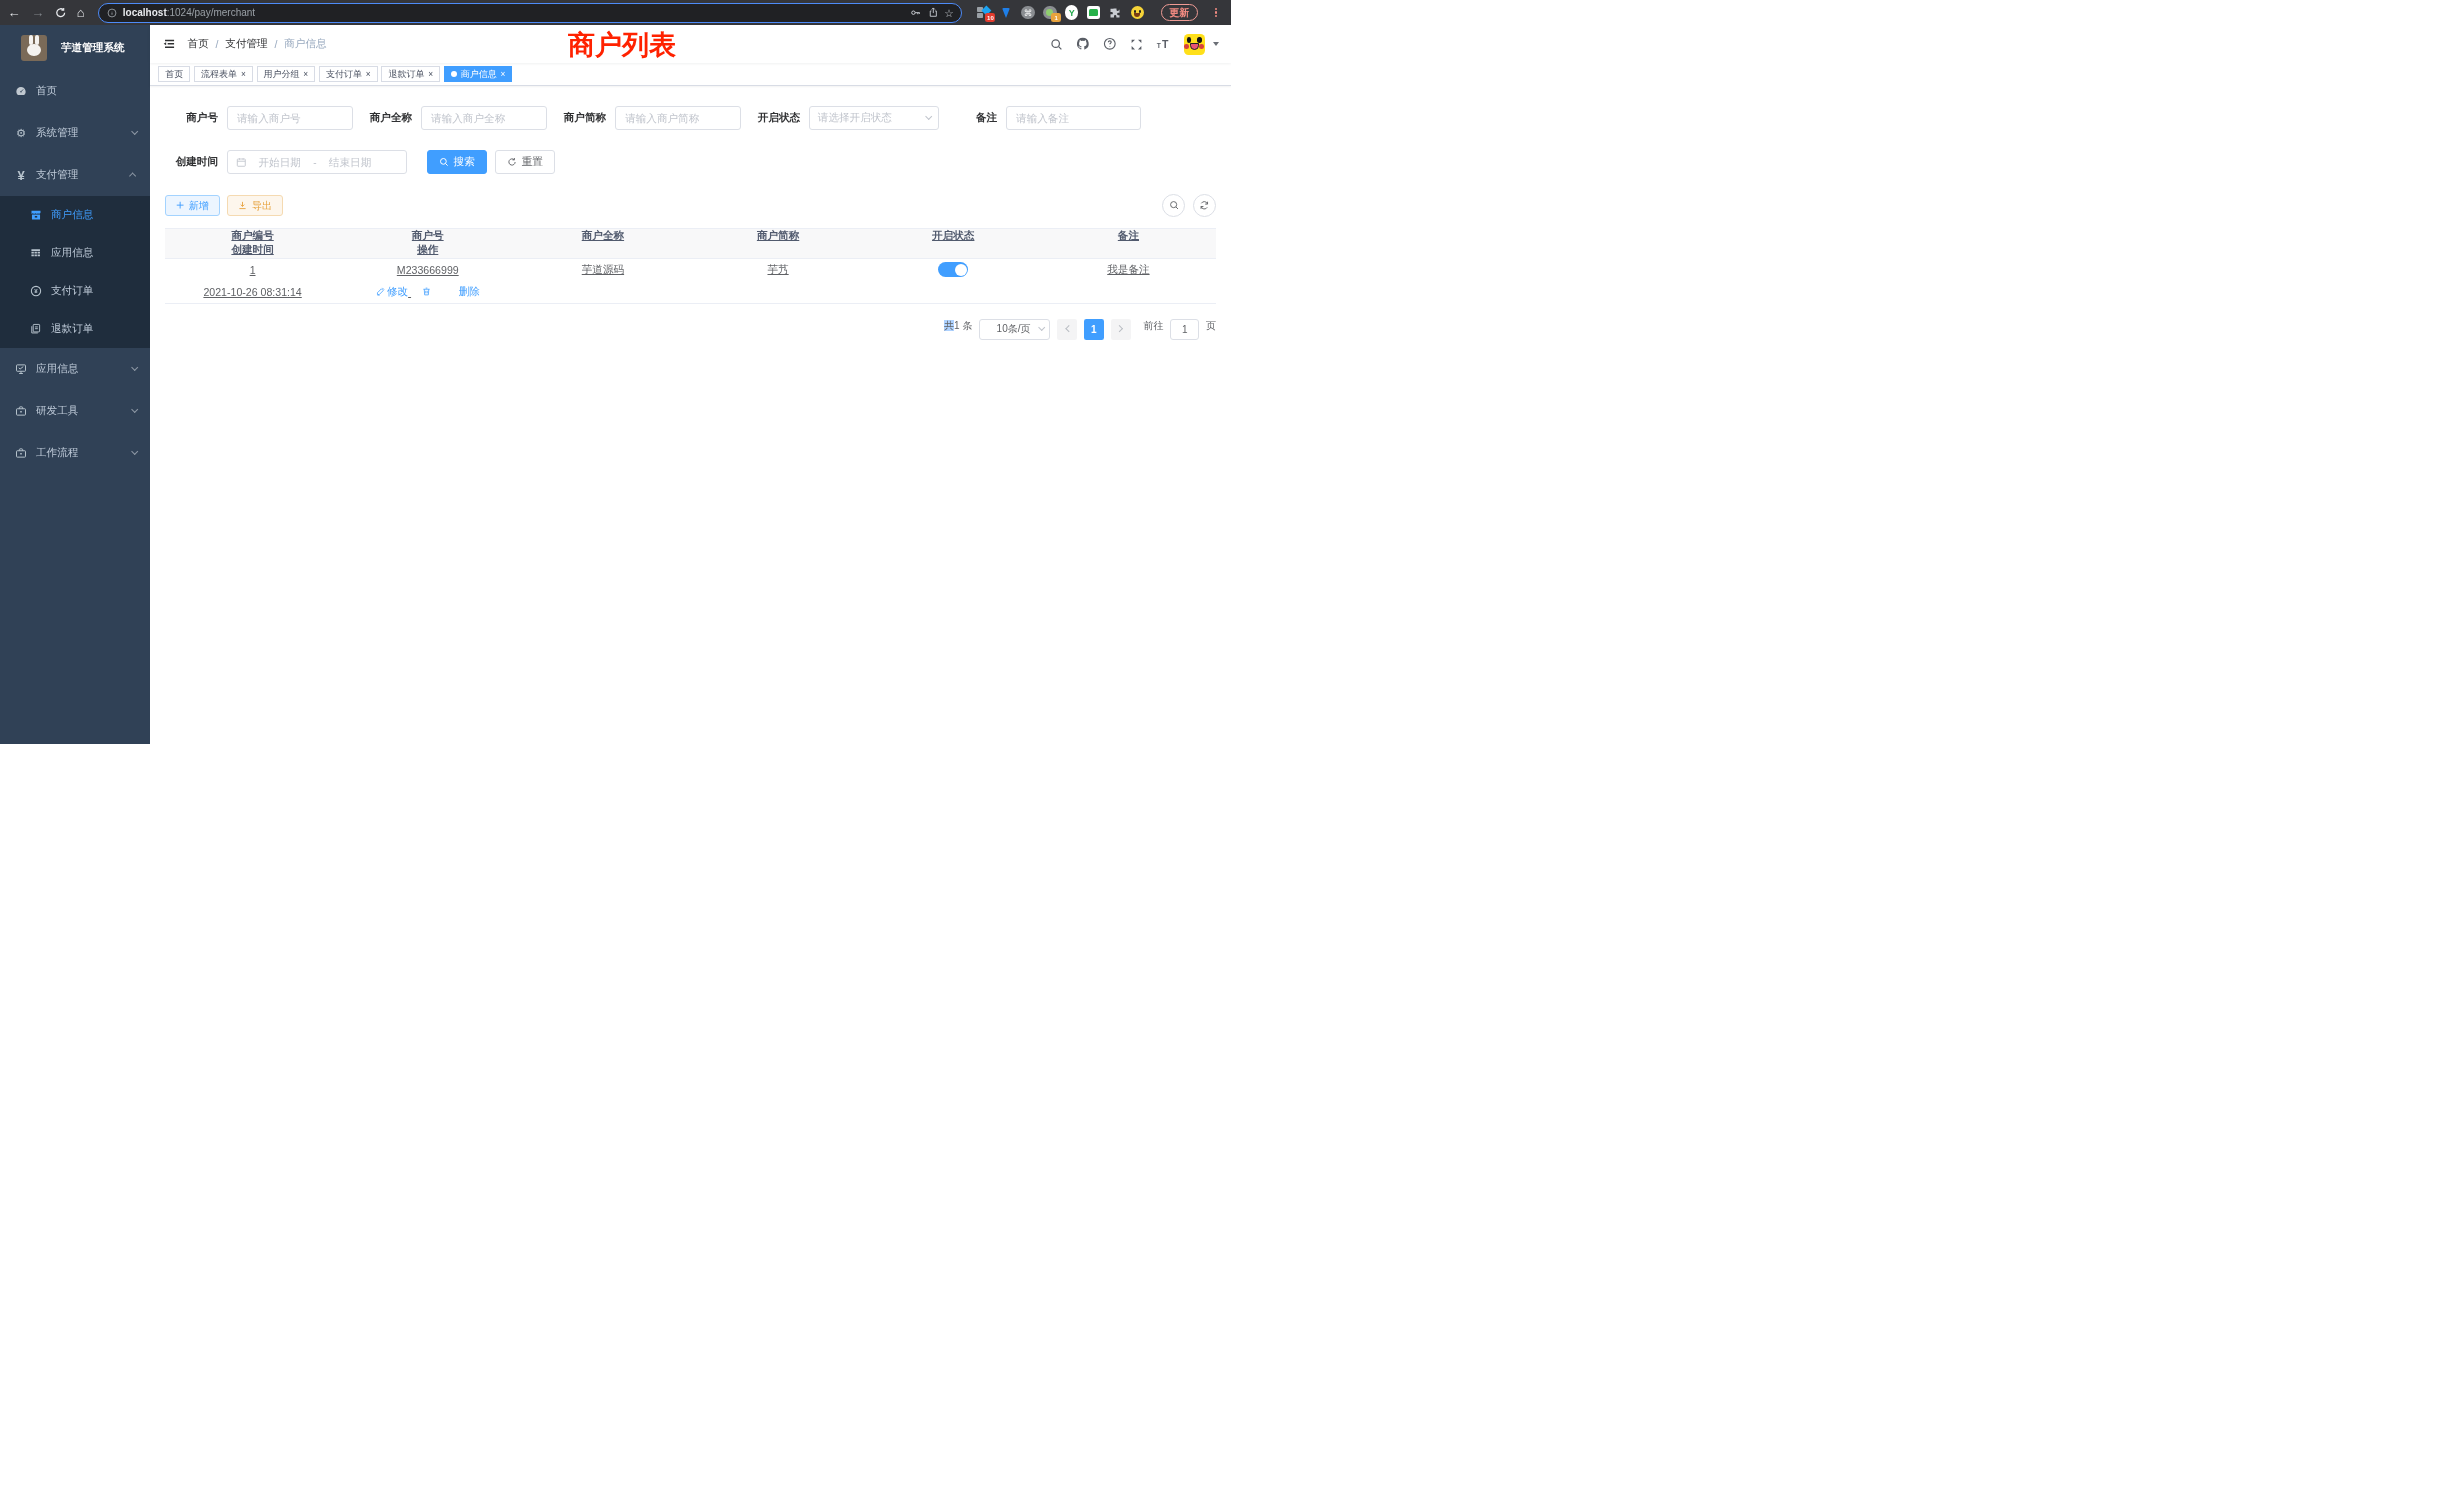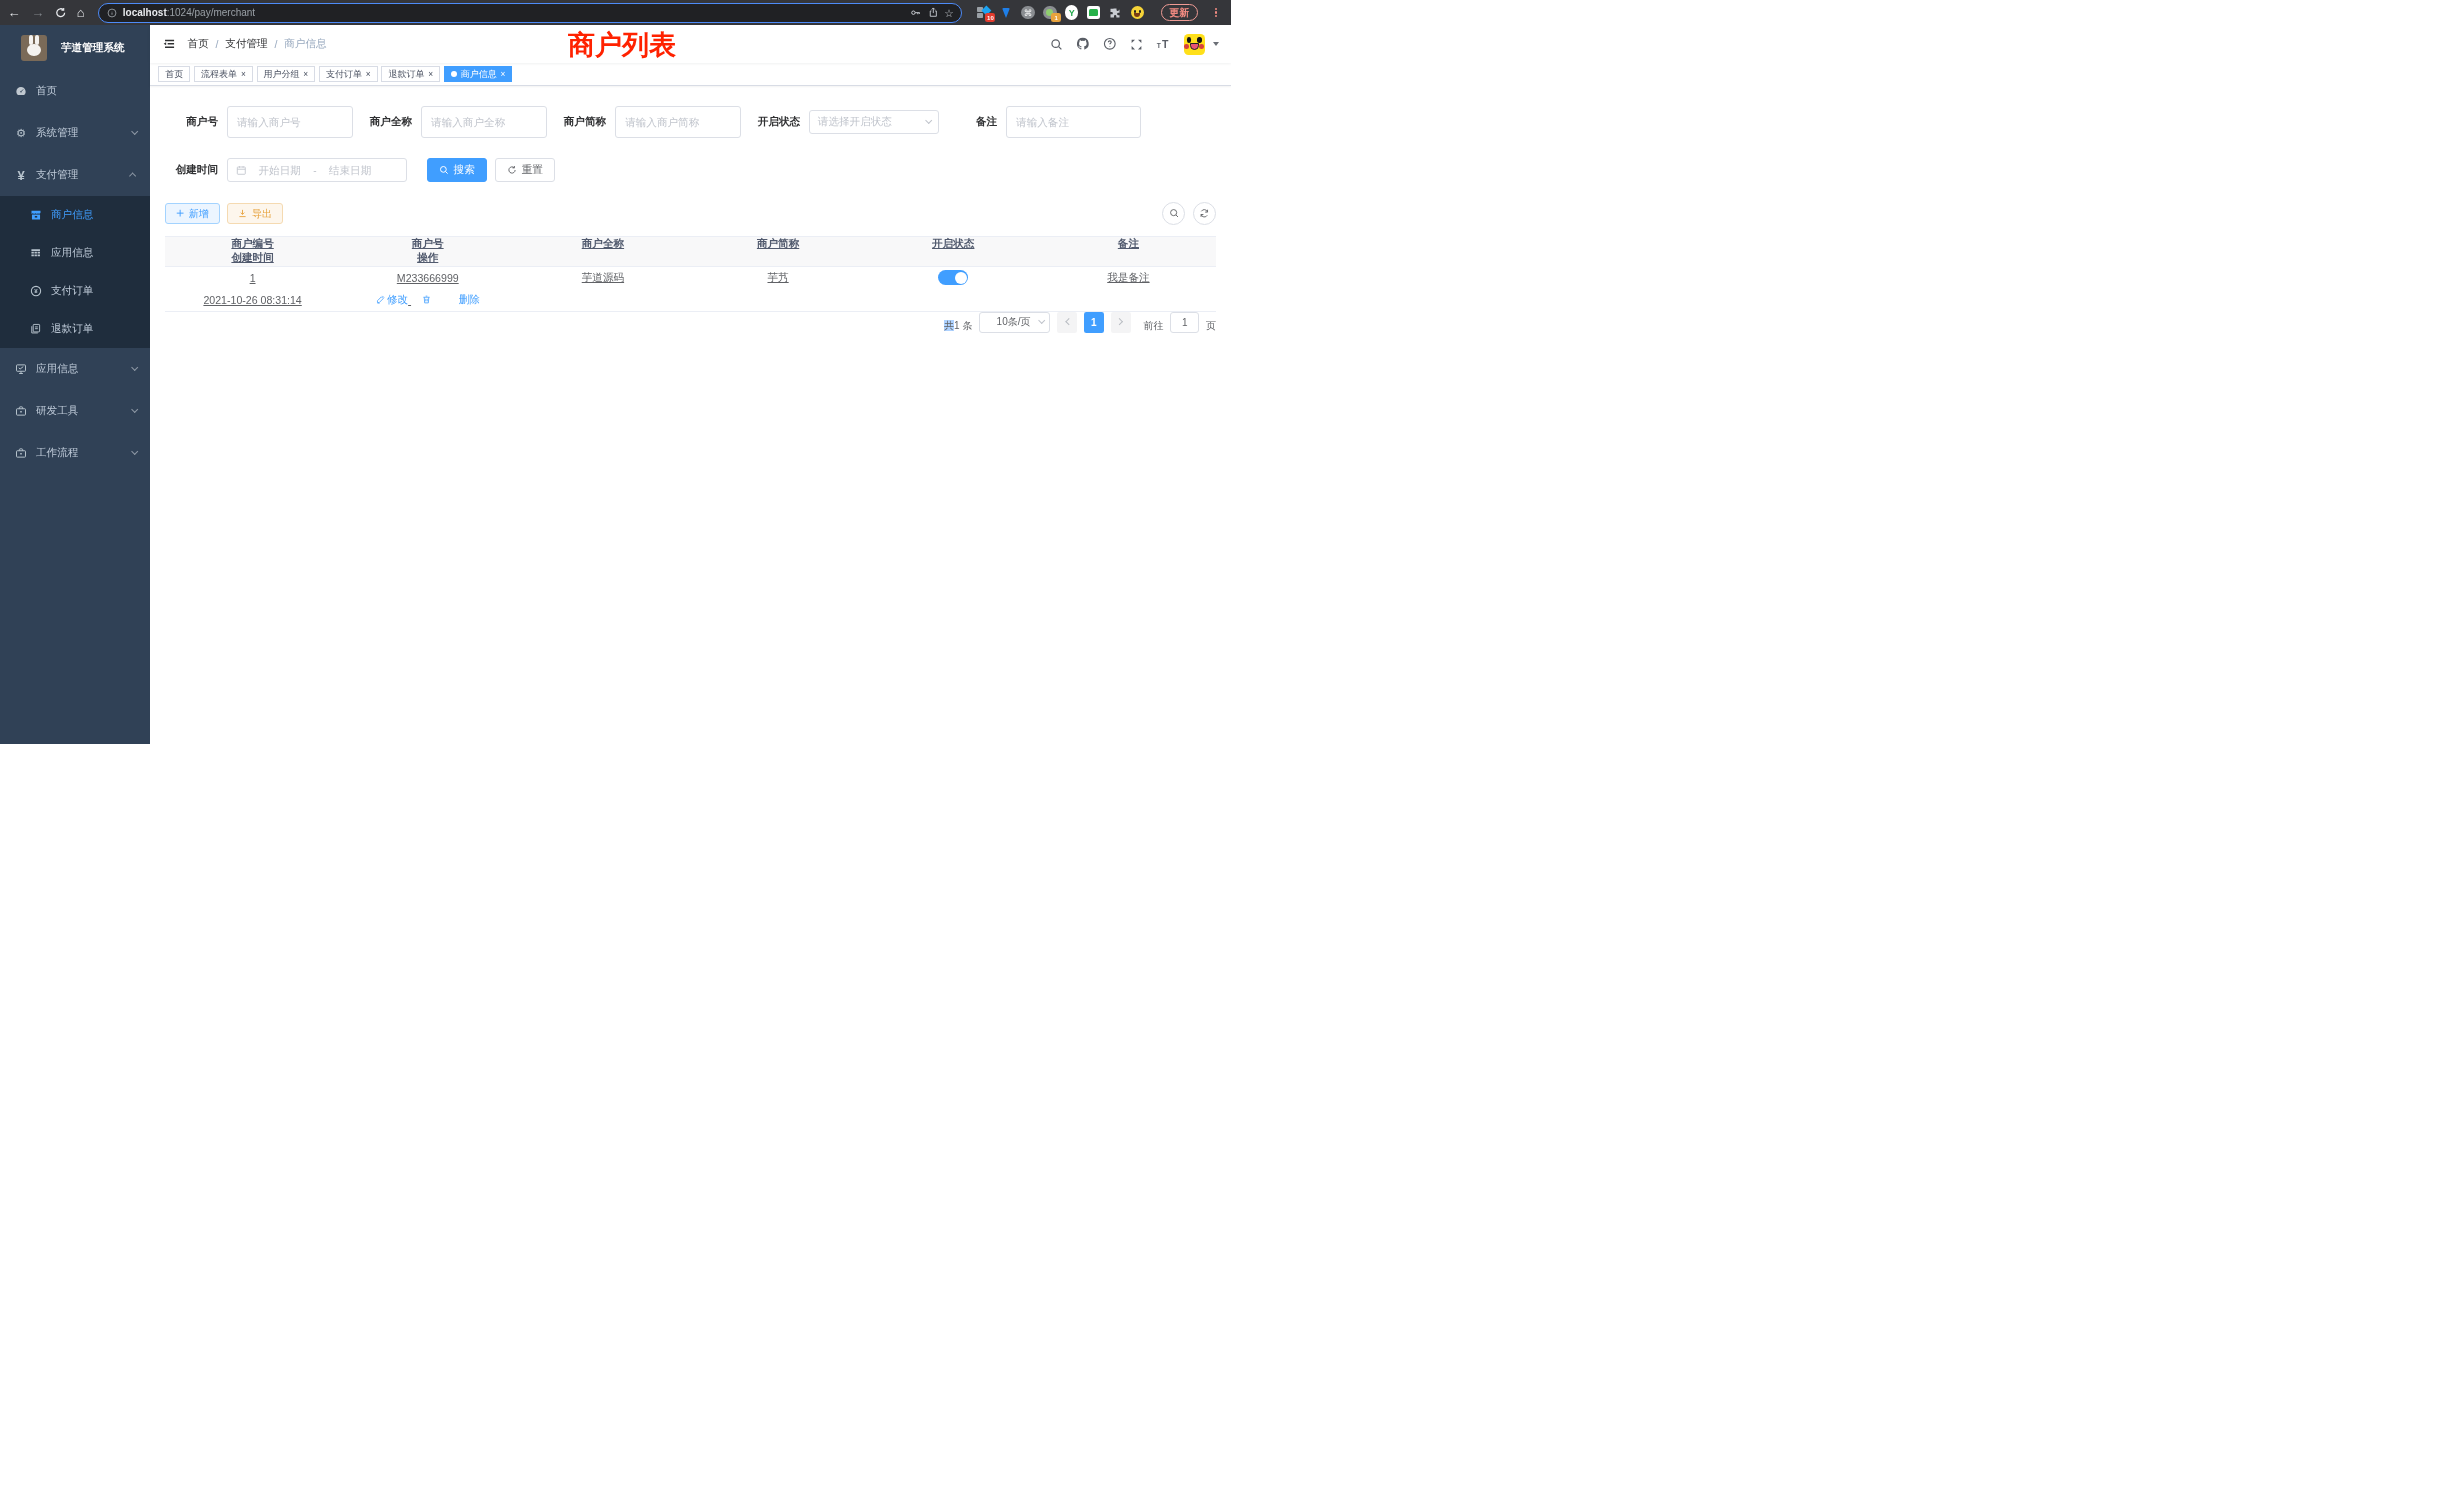--- a/index.html
+++ b/index.html
@@ -98,21 +98,21 @@
   .tag.active { background:#409eff; border-color:#409eff; color:#fff; }
   .tag-dot { width:6px; height:6px; border-radius:50%; background:#fff; }
 
   .content { flex:1; padding:20px 15px 0 15px; position:relative; }
 
   
   .form-row { display:flex; align-items:center; margin-bottom:20px; }
   .fgroup { display:flex; align-items:center; margin-right:16.7px; }
   .flabel { font-size:10.6px; font-weight:700; color:#303133; margin-right:9px; white-space:nowrap; }
   .flabel.w70 { min-width:53px; text-align:right; }
-  .inp { height:32px; border:0.8px solid #dcdfe6; border-radius:3px; padding:0 9px; font-size:10.6px;
+  .inp { height:24px; border:0.8px solid #dcdfe6; border-radius:3px; padding:0 9px; font-size:10.6px;
     color:#606266; width:126px; outline:none; background:#fff;
     font-family:"Liberation Sans","DejaVu Sans",sans-serif; }
   .inp::placeholder { color:#c0c4cc; }
   .fake-select { width:130px; height:24px; border:0.8px solid #dcdfe6; border-radius:3px; display:flex;
     align-items:center; padding:0 7.6px; color:#c0c4cc; font-size:10.6px; cursor:pointer; background:#fff; }
   .fake-select span { flex:1; }
   .sel-chev { width:5.3px; height:5.3px; border-right:1.1px solid #c0c4cc; border-bottom:1.1px solid #c0c4cc;
     transform:rotate(45deg) translateY(-1.5px); }
   .date-range { width:180px; height:24px; border:0.8px solid #dcdfe6; border-radius:3px; display:flex;
     align-items:center; padding:0 7.6px; gap:6px; background:#fff; }
@@ -138,21 +138,21 @@
   .trow.head { background:#f8f8f9; color:#515a6e; font-weight:700; height:30px; border-bottom:0.8px solid #ebeef5; }
   .trow.body { height:45px; color:#606266; border-bottom:0.8px solid #ebeef5; }
   .tcell { text-align:center; padding:0 4.5px; overflow:hidden; white-space:nowrap; }
   .switch { width:30px; height:15px; border-radius:7.6px; background:#409eff; position:relative;
     display:inline-block; vertical-align:middle; cursor:pointer; }
   .switch i { position:absolute; right:1.5px; top:1.5px; width:12px; height:12px; border-radius:50%; background:#fff; }
   .op-link { color:#409eff; display:inline-flex; align-items:center; gap:2.3px; cursor:pointer; font-size:10.6px; }
   .op-link + .op-link { margin-left:10.6px;gap:28px; }
 
   
-  .pagination { display:flex; align-items:flex-end; justify-content:flex-end; gap:6.8px; 
+  .pagination { display:flex; align-items:flex-start; justify-content:flex-end; gap:6.8px; margin-top:15px;
     font-size:10px; color:#606266; }
   .total-hl { background:#aed2ff; }
   .page-size { width:71px; height:21px; border:0.8px solid #dcdfe6; border-radius:3px; display:flex;
     align-items:center; padding:0 6px 0 9px; color:#606266; cursor:pointer; background:#fff; }
   .page-size span { flex:1; text-align:center; }
   .pg-btn { min-width:20px; height:21px; background:#f4f4f5; border-radius:2.3px; display:flex;
     align-items:center; justify-content:center; color:#c0c4cc; cursor:pointer; }
   .pg-btn .achev { width:5.3px; height:5.3px; border-right:1.1px solid #b8bcc2; border-bottom:1.1px solid #b8bcc2; }
   .achev.left { transform:rotate(135deg); margin-left:2.3px; }
   .achev.right { transform:rotate(-45deg); margin-right:2.3px; }

